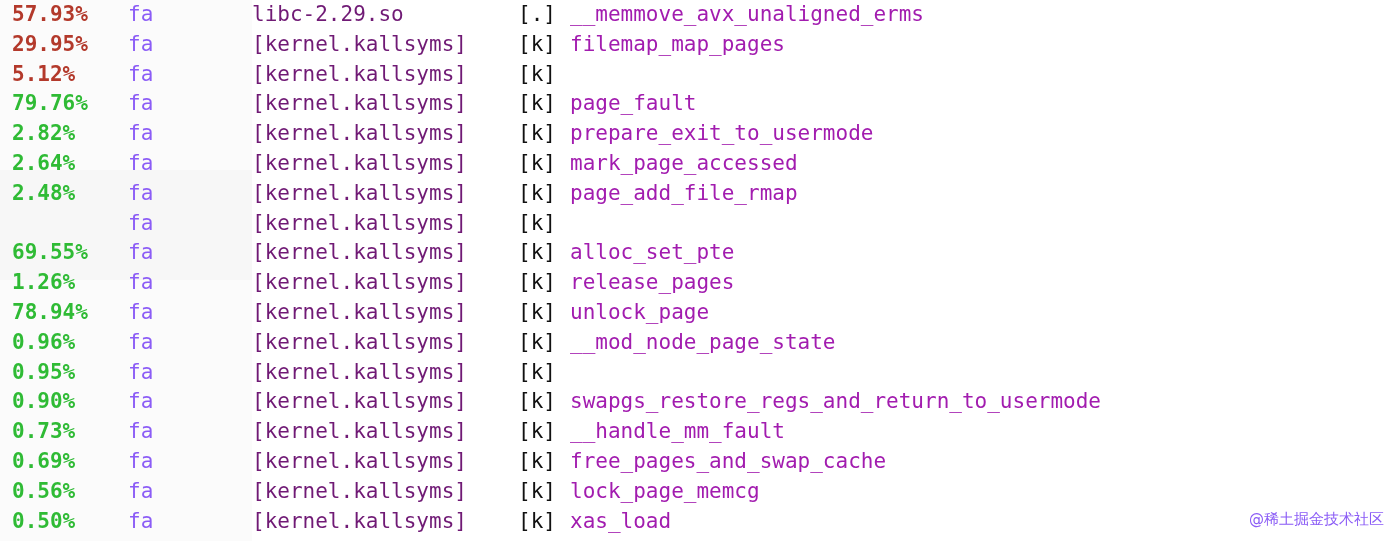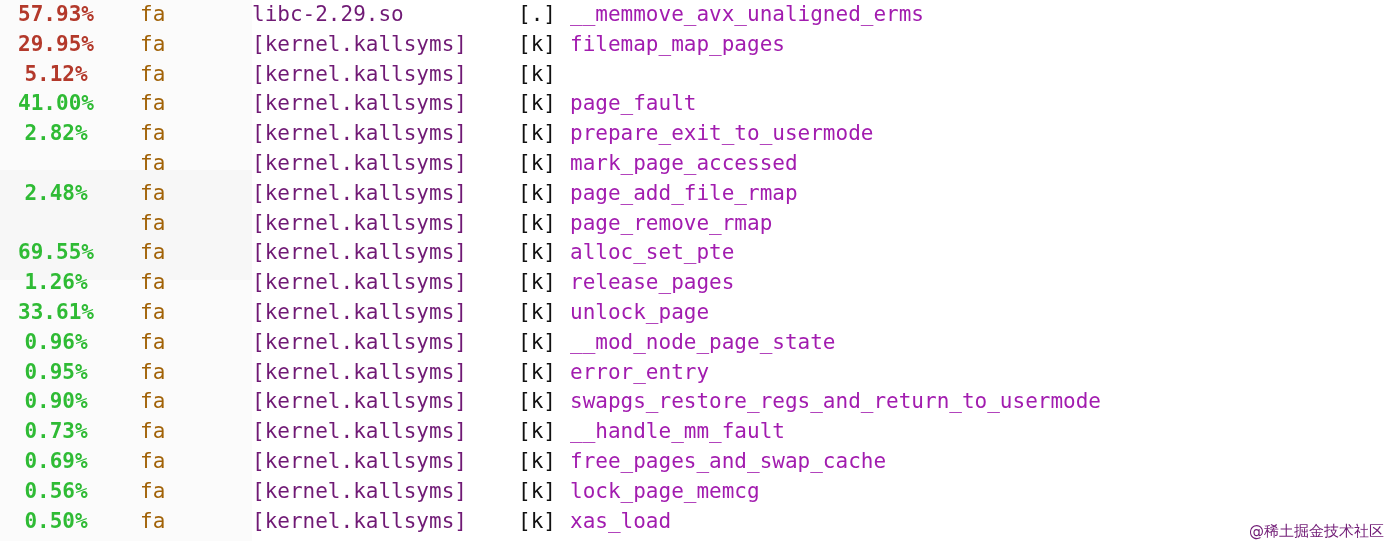--- a/index.html
+++ b/index.html
@@ -55,74 +55,75 @@
 
   .col {
     position: absolute;
     top: 0;
     white-space: pre;
   }
 
   .c-pct {
     left: 0;
     width: 112px;
-    text-align: center;
+    text-align: left;
     font-weight: bold;
+    padding-left: 12px;
   }
   .pct-hot  { color: #b3392b; }
   .pct-cold { color: #2fbb35; }
 
   .c-cmd {
-    left: 140px;
-    color: #a16207;
+    left: 128px;
+    color: #8b5cf6;
   }
   .c-dso {
     left: 252px;
     color: #701a75;
   }
   .c-kind {
     left: 518px;
     color: #111111;
   }
   .c-sym {
     left: 570px;
     color: #a21caf;
   }
 
   .watermark {
     position: absolute;
     right: 16px;
-    bottom: 0;
+    bottom: 12px;
     font-family: "DejaVu Sans", "Liberation Sans", sans-serif;
     font-size: 15px;
-    color: #701a75;
+    color: #8b5cf6;
     white-space: pre;
     user-select: none;
   }
 </style>
 </head>
 <body>
 
 <div class="bg-band"></div>
 <div class="bg-band2"></div>
 
 <div id="report">
     <div class="row"><span class="col c-pct pct-hot">57.93%</span><span class="col c-cmd">fa</span><span class="col c-dso">libc-2.29.so</span><span class="col c-kind">[.]</span><span class="col c-sym">__memmove_avx_unaligned_erms</span></div>
     <div class="row"><span class="col c-pct pct-hot">29.95%</span><span class="col c-cmd">fa</span><span class="col c-dso">[kernel.kallsyms]</span><span class="col c-kind">[k]</span><span class="col c-sym">filemap_map_pages</span></div>
     <div class="row"><span class="col c-pct pct-hot">5.12%</span><span class="col c-cmd">fa</span><span class="col c-dso">[kernel.kallsyms]</span><span class="col c-kind">[k]</span></div>
-    <div class="row"><span class="col c-pct pct-cold">41.00%</span><span class="col c-cmd">fa</span><span class="col c-dso">[kernel.kallsyms]</span><span class="col c-kind">[k]</span><span class="col c-sym">page_fault</span></div>
+    <div class="row"><span class="col c-pct pct-cold">79.76%</span><span class="col c-cmd">fa</span><span class="col c-dso">[kernel.kallsyms]</span><span class="col c-kind">[k]</span><span class="col c-sym">page_fault</span></div>
     <div class="row"><span class="col c-pct pct-cold">2.82%</span><span class="col c-cmd">fa</span><span class="col c-dso">[kernel.kallsyms]</span><span class="col c-kind">[k]</span><span class="col c-sym">prepare_exit_to_usermode</span></div>
-    <div class="row"><span class="col c-cmd">fa</span><span class="col c-dso">[kernel.kallsyms]</span><span class="col c-kind">[k]</span><span class="col c-sym">mark_page_accessed</span></div>
+    <div class="row"><span class="col c-pct pct-cold">2.64%</span><span class="col c-cmd">fa</span><span class="col c-dso">[kernel.kallsyms]</span><span class="col c-kind">[k]</span><span class="col c-sym">mark_page_accessed</span></div>
     <div class="row"><span class="col c-pct pct-cold">2.48%</span><span class="col c-cmd">fa</span><span class="col c-dso">[kernel.kallsyms]</span><span class="col c-kind">[k]</span><span class="col c-sym">page_add_file_rmap</span></div>
-    <div class="row"><span class="col c-cmd">fa</span><span class="col c-dso">[kernel.kallsyms]</span><span class="col c-kind">[k]</span><span class="col c-sym">page_remove_rmap</span></div>
+    <div class="row"><span class="col c-cmd">fa</span><span class="col c-dso">[kernel.kallsyms]</span><span class="col c-kind">[k]</span></div>
     <div class="row"><span class="col c-pct pct-cold">69.55%</span><span class="col c-cmd">fa</span><span class="col c-dso">[kernel.kallsyms]</span><span class="col c-kind">[k]</span><span class="col c-sym">alloc_set_pte</span></div>
     <div class="row"><span class="col c-pct pct-cold">1.26%</span><span class="col c-cmd">fa</span><span class="col c-dso">[kernel.kallsyms]</span><span class="col c-kind">[k]</span><span class="col c-sym">release_pages</span></div>
-    <div class="row"><span class="col c-pct pct-cold">33.61%</span><span class="col c-cmd">fa</span><span class="col c-dso">[kernel.kallsyms]</span><span class="col c-kind">[k]</span><span class="col c-sym">unlock_page</span></div>
+    <div class="row"><span class="col c-pct pct-cold">78.94%</span><span class="col c-cmd">fa</span><span class="col c-dso">[kernel.kallsyms]</span><span class="col c-kind">[k]</span><span class="col c-sym">unlock_page</span></div>
     <div class="row"><span class="col c-pct pct-cold">0.96%</span><span class="col c-cmd">fa</span><span class="col c-dso">[kernel.kallsyms]</span><span class="col c-kind">[k]</span><span class="col c-sym">__mod_node_page_state</span></div>
-    <div class="row"><span class="col c-pct pct-cold">0.95%</span><span class="col c-cmd">fa</span><span class="col c-dso">[kernel.kallsyms]</span><span class="col c-kind">[k]</span><span class="col c-sym">error_entry</span></div>
+    <div class="row"><span class="col c-pct pct-cold">0.95%</span><span class="col c-cmd">fa</span><span class="col c-dso">[kernel.kallsyms]</span><span class="col c-kind">[k]</span></div>
     <div class="row"><span class="col c-pct pct-cold">0.90%</span><span class="col c-cmd">fa</span><span class="col c-dso">[kernel.kallsyms]</span><span class="col c-kind">[k]</span><span class="col c-sym">swapgs_restore_regs_and_return_to_usermode</span></div>
     <div class="row"><span class="col c-pct pct-cold">0.73%</span><span class="col c-cmd">fa</span><span class="col c-dso">[kernel.kallsyms]</span><span class="col c-kind">[k]</span><span class="col c-sym">__handle_mm_fault</span></div>
     <div class="row"><span class="col c-pct pct-cold">0.69%</span><span class="col c-cmd">fa</span><span class="col c-dso">[kernel.kallsyms]</span><span class="col c-kind">[k]</span><span class="col c-sym">free_pages_and_swap_cache</span></div>
     <div class="row"><span class="col c-pct pct-cold">0.56%</span><span class="col c-cmd">fa</span><span class="col c-dso">[kernel.kallsyms]</span><span class="col c-kind">[k]</span><span class="col c-sym">lock_page_memcg</span></div>
     <div class="row"><span class="col c-pct pct-cold">0.50%</span><span class="col c-cmd">fa</span><span class="col c-dso">[kernel.kallsyms]</span><span class="col c-kind">[k]</span><span class="col c-sym">xas_load</span></div>
   </div>
 
 <div class="watermark">@稀土掘金技术社区</div>
 
 </body></html>

